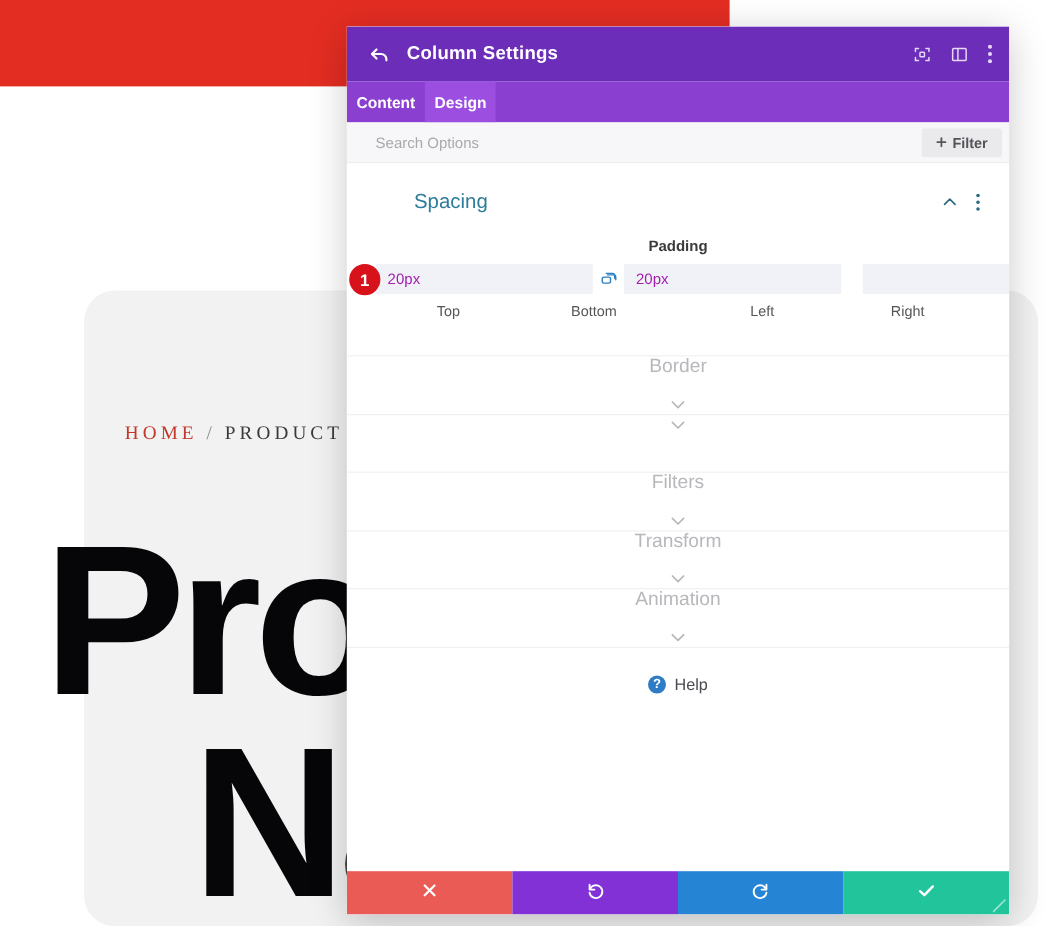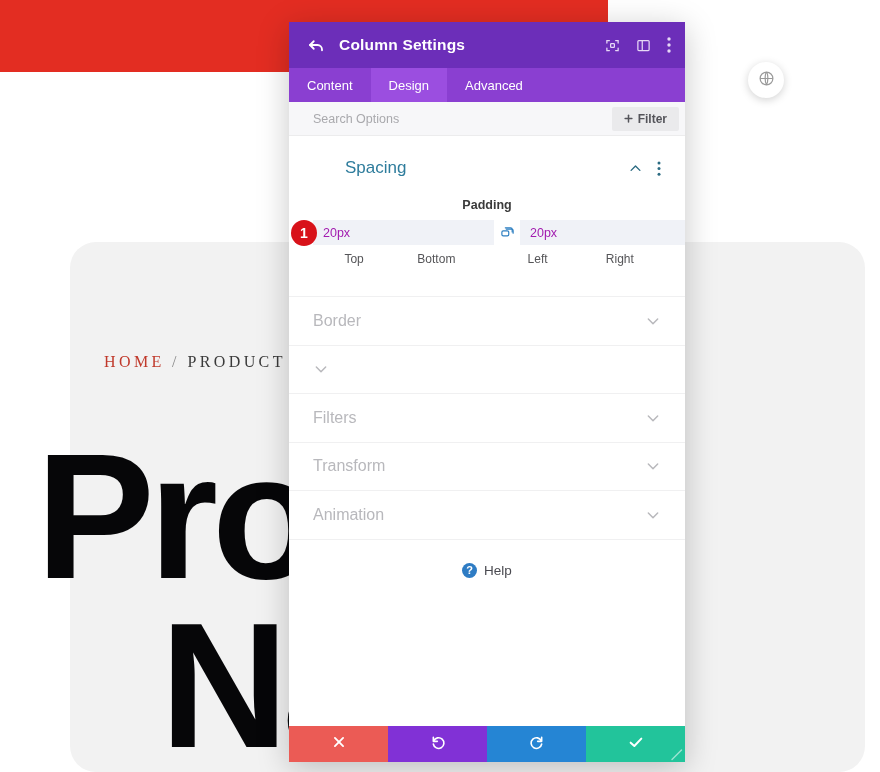--- a/index.html
+++ b/index.html
@@ -82,21 +82,21 @@
     align-items: center;
     justify-content: center;
     color: #9a9a9a;
   }
 
   
   .modal {
     position: absolute;
     left: 289px;
     top: 22px;
-    width: 396px;
+    width: 552px;
     height: 740px;
     background: #ffffff;
     box-shadow: 0 6px 30px rgba(0,0,0,.22);
     display: flex;
     flex-direction: column;
     overflow: hidden;
   }
 
   .modal-header {
     height: 46px;
@@ -123,27 +123,27 @@
   .mh-icons { display: flex; align-items: center; gap: 16px; }
   .mh-icon { color: #e6d8f6; display: flex; align-items: center; cursor: pointer; }
 
   .modal-tabs {
     height: 34px;
     background: #8a3fd1;
     display: flex;
     flex: none;
   }
   .tab {
-    padding: 0 18px;
+    padding: 0 8px;
     height: 100%;
     display: flex;
     align-items: center;
     color: #ffffff;
     font-size: 13px;
-    font-weight: normal;
+    font-weight: bold;
     cursor: pointer;
   }
   .tab.active { background: #9b4ee0; }
 
   .search-row {
     height: 34px;
     background: #f7f7f9;
     border-bottom: 1px solid #ececed;
     display: flex;
     align-items: center;
@@ -264,20 +264,21 @@
   }
 
   
   .acc-row {
     height: 48.5px;
     border-top: 1px solid #f0f0f1;
     display: flex;
     align-items: center;
     padding: 0 24px;
     cursor: pointer;
+    flex-direction: column;
   }
   .acc-title {
     flex: 1;
     font-size: 16px;
     color: #b8b8bc;
   }
   .acc-chev { color: #b8b8bc; display: flex; align-items: center; }
 
   .help-row {
     border-top: 1px solid #f0f0f1;
@@ -383,21 +384,20 @@
             <circle cx="2" cy="8" r="1.7" fill="currentColor"></circle>
             <circle cx="2" cy="14" r="1.7" fill="currentColor"></circle>
           </svg>
         </span>
       </span>
     </div>
 
     <div class="modal-tabs">
       <div class="tab">Content</div>
       <div class="tab active">Design</div>
-      <div class="tab">Advanced</div>
     </div>
 
     <div class="search-row">
       <input class="search-input" type="text" placeholder="Search Options" style="">
       <button class="filter-btn">
         <span>
           <svg width="9" height="9" viewBox="0 0 12 12" stroke="currentColor" stroke-width="2" stroke-linecap="round">
             <line x1="6" y1="1.5" x2="6" y2="10.5"></line>
             <line x1="1.5" y1="6" x2="10.5" y2="6"></line>
           </svg>

